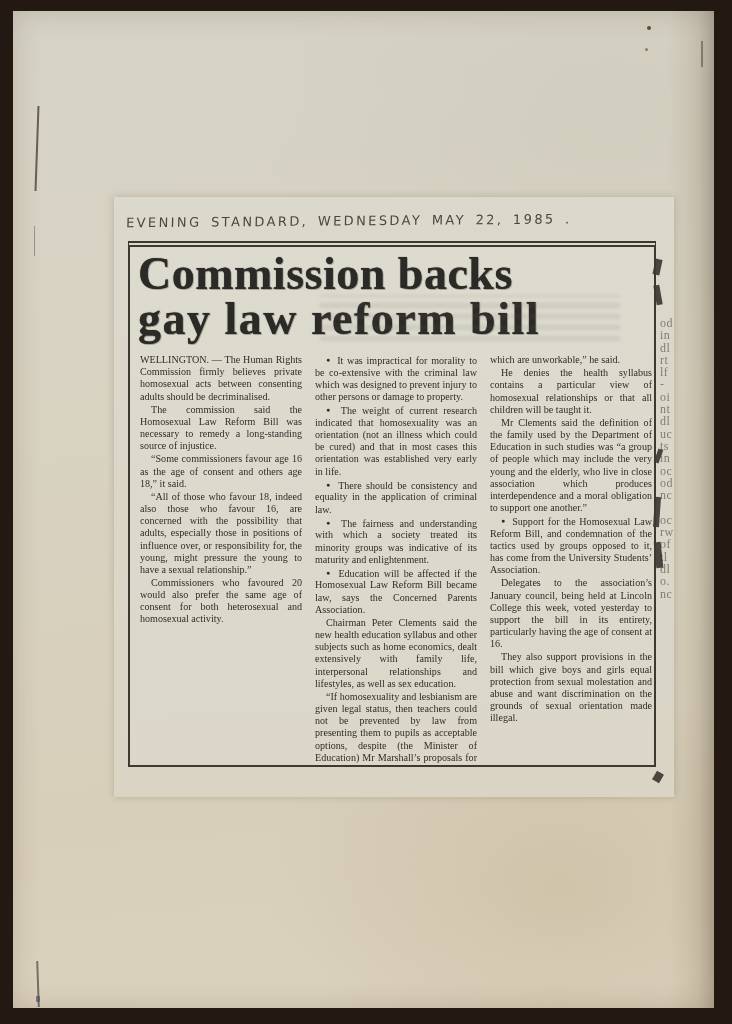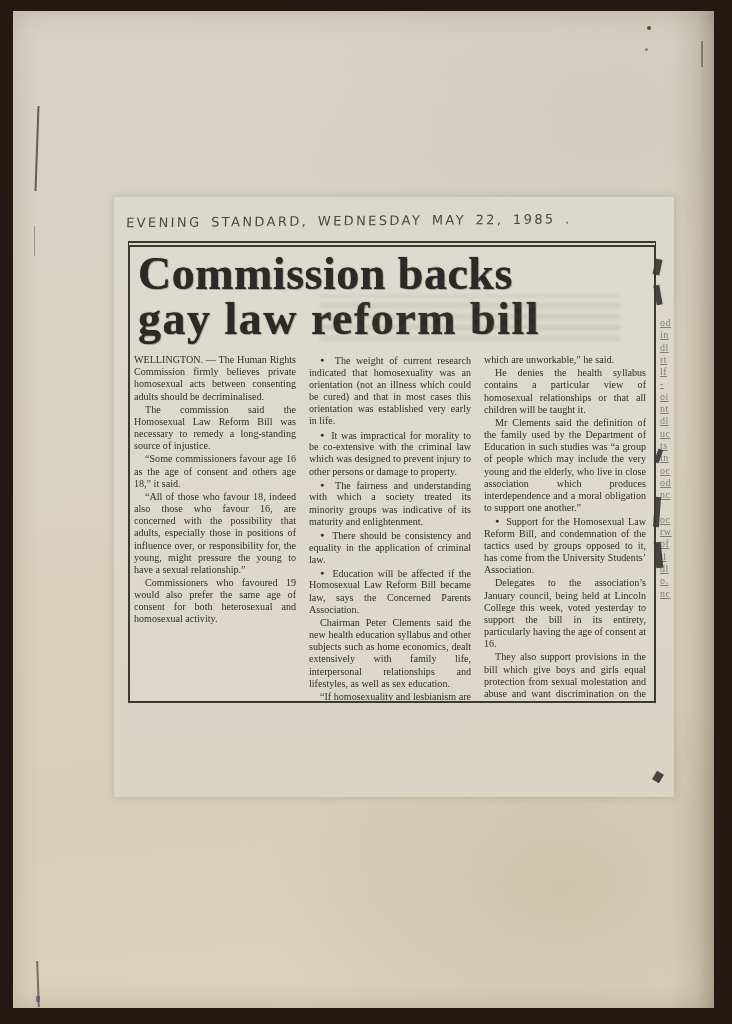--- a/index.html
+++ b/index.html
@@ -37,58 +37,57 @@
     box-shadow:0 0 7px rgba(90,70,45,.25);
   }
   .annotation{
     position:absolute;left:12px;top:16px;width:520px;
     font-family:"DejaVu Sans", sans-serif;
     font-size:13px;letter-spacing:2.4px;word-spacing:3px;
     color:#4c473c;white-space:nowrap;
     transform:rotate(-.5deg) skewX(-2deg);
   }
   .article-box{
-    position:absolute;left:14px;top:44px;width:528px;height:462px;
+    position:absolute;left:14px;top:44px;width:528px;height:526px;
     border:2px solid #3c3930;border-top:6px double #3c3930;
     box-sizing:border-box;background:rgba(255,255,252,.06);
     overflow:hidden;
   }
   .headline{
     padding:4px 6px 6px 8px;
     font-family:"Liberation Serif", serif;font-weight:700;
     font-size:46px;line-height:.98;letter-spacing:.5px;
     color:#2c2a26;text-shadow:0 0 1px rgba(44,42,38,.9), 1px 1px 0 rgba(44,42,38,.25);
   }
   .headline .hl2{letter-spacing:1.5px;}
   
   .ghost{
     position:absolute;left:190px;top:48px;width:300px;height:46px;
     background:
       repeating-linear-gradient(0deg, rgba(110,108,100,.12) 0 5px, rgba(0,0,0,0) 5px 11px);
     filter:blur(1.5px);pointer-events:none;
   }
   .columns{
-    display:flex;gap:13px;padding:7px 8px 4px 10px;box-sizing:border-box;justify-content:flex-end;
+    display:flex;gap:13px;padding:7px 8px 4px 10px;box-sizing:border-box;
   }
   .col{
     width:162px;flex:0 0 162px;height:418px;overflow:hidden;
     font-family:"Liberation Serif", serif;
     font-size:10.1px;line-height:12.15px;color:#2f2d29;
     text-align:justify;
   }
   .col p{margin:0 0 1px 0;}
   .col p.indent{text-indent:11px;}
   .bdot{font-size:7px;vertical-align:1.5px;letter-spacing:2px;}
   
   .edge-frags{
     position:absolute;left:546px;top:120px;width:14px;
-    font-family:"Liberation Serif", serif;font-size:10px;line-height:12.3px;
+    font-family:"Liberation Serif", serif;font-size:12px;line-height:12.3px;
     color:rgba(50,48,44,.55);white-space:pre-line;text-align:left;
     letter-spacing:.5px;
-    text-decoration:underline;
   }
   
   .tear{position:absolute;background:rgba(35,32,27,.8);}
   .tear1{left:540px;top:62px;width:7px;height:16px;transform:rotate(12deg);}
   .tear2{left:541px;top:88px;width:6px;height:20px;transform:rotate(-10deg);}
   .tear3{left:540px;top:300px;width:6px;height:30px;transform:rotate(4deg);}
   .tear4{left:541px;top:345px;width:7px;height:26px;transform:rotate(-6deg);}
   .tear5{left:542px;top:252px;width:5px;height:14px;transform:rotate(20deg);}
   .tear6{left:540px;top:575px;width:8px;height:10px;transform:rotate(30deg);}
 </style>
@@ -145,27 +144,27 @@
       <div class="headline">
         <div class="hl1">Commission backs</div>
         <div class="hl2">gay law reform bill</div>
       </div>
       <div class="columns">
         <div class="col">
             <p>WELLINGTON. — The Human Rights Commission firmly believes private homosexual acts between consenting adults should be decriminalised.</p>
             <p class="indent">The commission said the Homosexual Law Reform Bill was necessary to remedy a long-standing source of injustice.</p>
             <p class="indent">“Some commissioners favour age 16 as the age of consent and others age 18,” it said.</p>
             <p class="indent">“All of those who favour 18, indeed also those who favour 16, are concerned with the possibility that adults, especially those in positions of influence over, or responsibility for, the young, might pressure the young to have a sexual relationship.”</p>
-            <p class="indent">Commissioners who favoured 19 would also prefer the same age of consent for both heterosexual and homosexual activity.</p>
+            <p class="indent">Commissioners who favoured 20 would also prefer the same age of consent for both heterosexual and homosexual activity.</p>
           </div>
         <div class="col">
+            <p class="indent"><span class="bdot">●</span> It was impractical for morality to be co-extensive with the criminal law which was designed to prevent injury to other persons or damage to property.</p>
             <p class="indent"><span class="bdot">●</span> The weight of current research indicated that homosexuality was an orientation (not an illness which could be cured) and that in most cases this orientation was established very early in life.</p>
-            <p class="indent"><span class="bdot">●</span> It was impractical for morality to be co-extensive with the criminal law which was designed to prevent injury to other persons or damage to property.</p>
+            <p class="indent"><span class="bdot">●</span> There should be consistency and equality in the application of criminal law.</p>
             <p class="indent"><span class="bdot">●</span> The fairness and understanding with which a society treated its minority groups was indicative of its maturity and enlightenment.</p>
-            <p class="indent"><span class="bdot">●</span> There should be consistency and equality in the application of criminal law.</p>
             <p class="indent"><span class="bdot">●</span> Education will be affected if the Homosexual Law Reform Bill became law, says the Concerned Parents Association.</p>
             <p class="indent">Chairman Peter Clements said the new health education syllabus and other subjects such as home economics, dealt extensively with family life, interpersonal relationships and lifestyles, as well as sex education.</p>
             <p class="indent">“If homosexuality and lesbianism are given legal status, then teachers could not be prevented by law from presenting them to pupils as acceptable options, despite (the Minister of Education) Mr Marshall’s proposals for parent consultation</p>
           </div>
         <div class="col">
             <p>which are unworkable,” he said.</p>
             <p class="indent">He denies the health syllabus contains a particular view of homosexual relationships or that all children will be taught it.</p>
             <p class="indent">Mr Clements said the definition of the family used by the Department of Education in such studies was “a group of people which may include the very young and the elderly, who live in close association which produces interdependence and a moral obligation to support one another.”</p>
             <p class="indent"><span class="bdot">●</span> Support for the Homosexual Law Reform Bill, and condemnation of the tactics used by groups opposed to it, has come from the University Students’ Association.</p>
             <p class="indent">Delegates to the association’s January council, being held at Lincoln College this week, voted yesterday to support the bill in its entirety, particularly having the age of consent at 16.</p>

